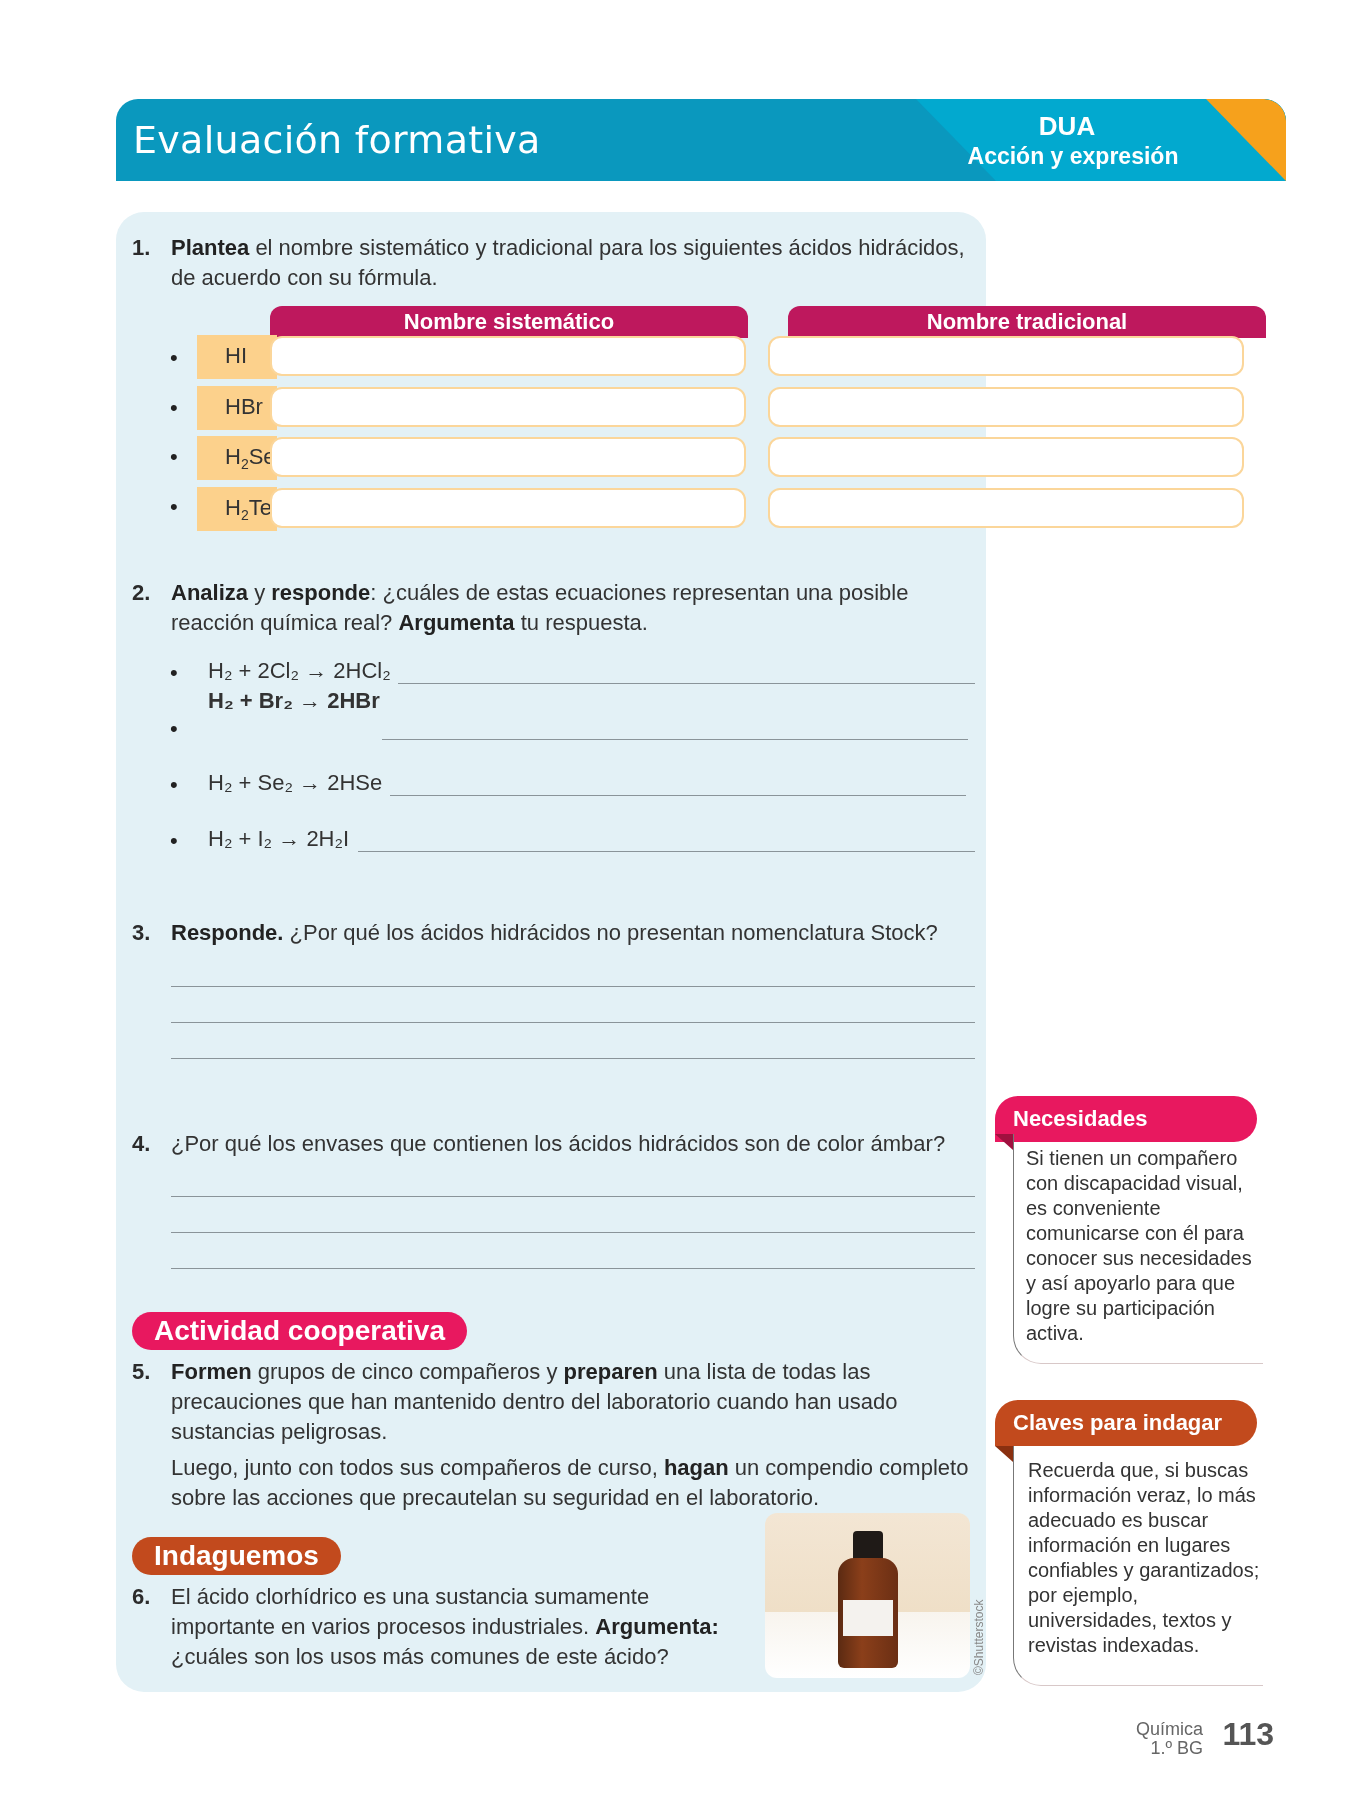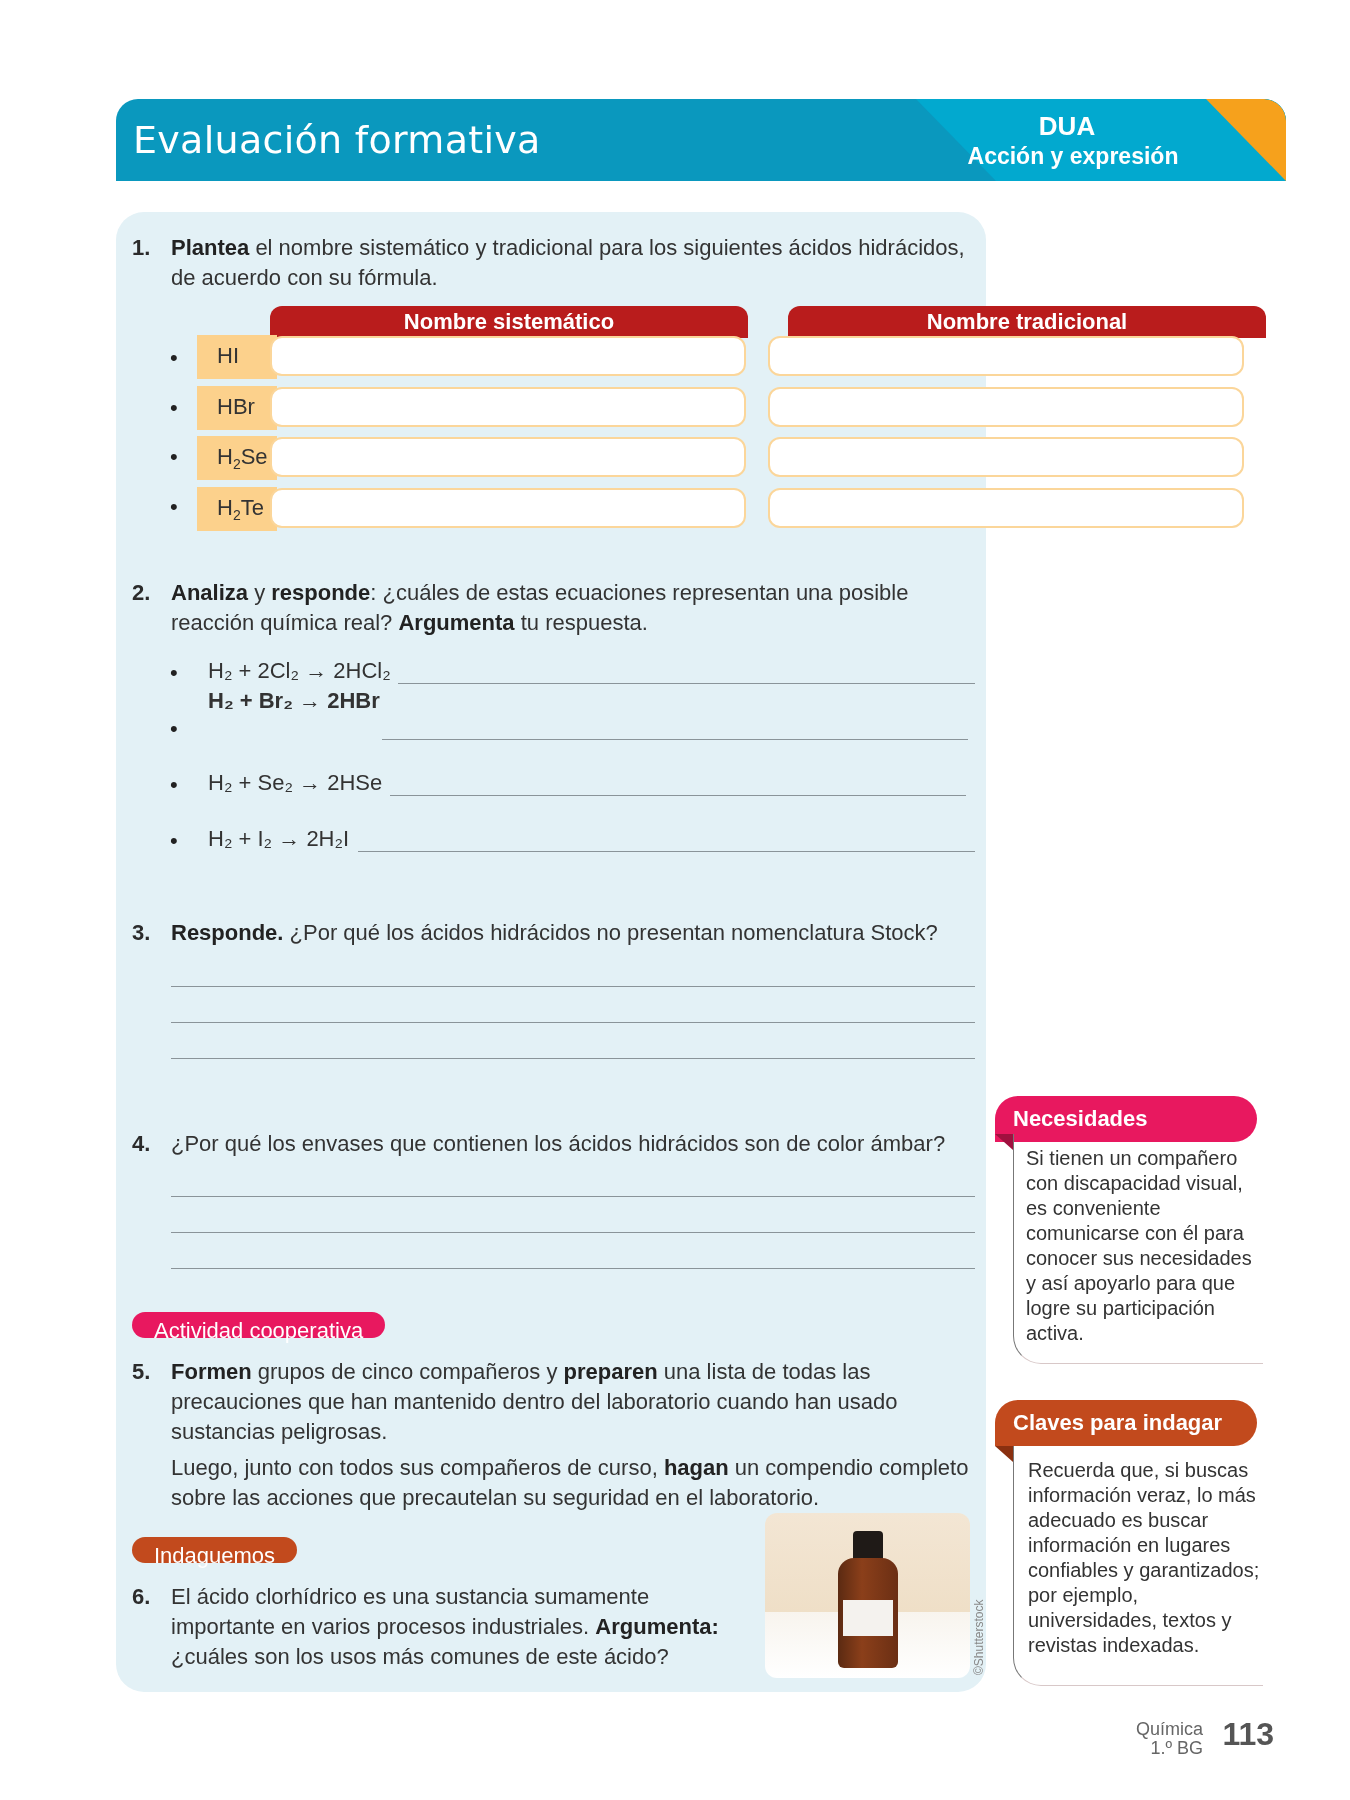--- a/index.html
+++ b/index.html
@@ -34,36 +34,36 @@
   .panel {
     position: absolute; left: 116px; top: 212px; width: 870px; height: 1480px;
     background: #e3f1f6; border-radius: 28px;
   }
   .q { position: absolute; left: 132px; font-size: 22px; line-height: 30px; color: #333; width: 845px; }
   .q .num { position: absolute; left: 0; font-weight: bold; color: #2b2b2b; }
   .q .body { margin-left: 39px; }
   .q b { color: #222; }
 
   .col-head {
-    position: absolute; top: 306px; height: 32px; background: #b91c1c; color: #fff;
+    position: absolute; top: 306px; height: 32px; background: #be185d; color: #fff;
     border-radius: 12px 12px 0 0; font-weight: bold; font-size: 22px; text-align: center; line-height: 32px;
   }
   .formula-cell {
     position: absolute; left: 197px; width: 80px; height: 44px; background: #fcd18c;
-    font-size: 22px; line-height: 42px; padding-left: 20px; box-sizing: border-box; color: #333;
+    font-size: 22px; line-height: 42px; padding-left: 28px; box-sizing: border-box; color: #333;
   }
   .answer-box {
     position: absolute; height: 40px; background: #fff; border: 2px solid #fbd69a; border-radius: 12px; box-sizing: border-box;
   }
   .bullet { position: absolute; left: 170px; font-size: 22px; color: #222; }
   .eq { position: absolute; left: 208px; font-size: 22px; color: #333; white-space: nowrap; }
   .line { position: absolute; height: 0; border-top: 1.5px solid #8a9499; }
 
   .pill {
-    position: absolute; height: 26px; border-radius: 19px; color: #fff; font-weight: normal; font-size: 22px; line-height: 38px; padding: 0 22px;
+    position: absolute; height: 38px; border-radius: 19px; color: #fff; font-weight: bold; font-size: 28px; line-height: 38px; padding: 0 22px;
   }
   .photo {
     position: absolute; left: 765px; top: 1513px; width: 205px; height: 165px; border-radius: 12px; overflow: hidden;
     background: linear-gradient(#f3e6d4 0%, #efdfc7 60%, #f8f4ee 60%, #ffffff 100%);
   }
   .bottle-cap { position: absolute; left: 88px; top: 18px; width: 30px; height: 30px; background: #1f1a17; border-radius: 4px 4px 2px 2px; }
   .bottle-body { position: absolute; left: 73px; top: 45px; width: 60px; height: 110px; background: linear-gradient(90deg,#5b2a12,#8b3f1a 40%,#6b2f14); border-radius: 16px 16px 6px 6px; }
   .bottle-label { position: absolute; left: 78px; top: 87px; width: 50px; height: 36px; background: #f4f2ee; }
   .credit {
     position: absolute; left: 972px; top: 1675px; font-size: 12px; color: #888; transform: rotate(-90deg); transform-origin: 0 0; white-space: nowrap;

